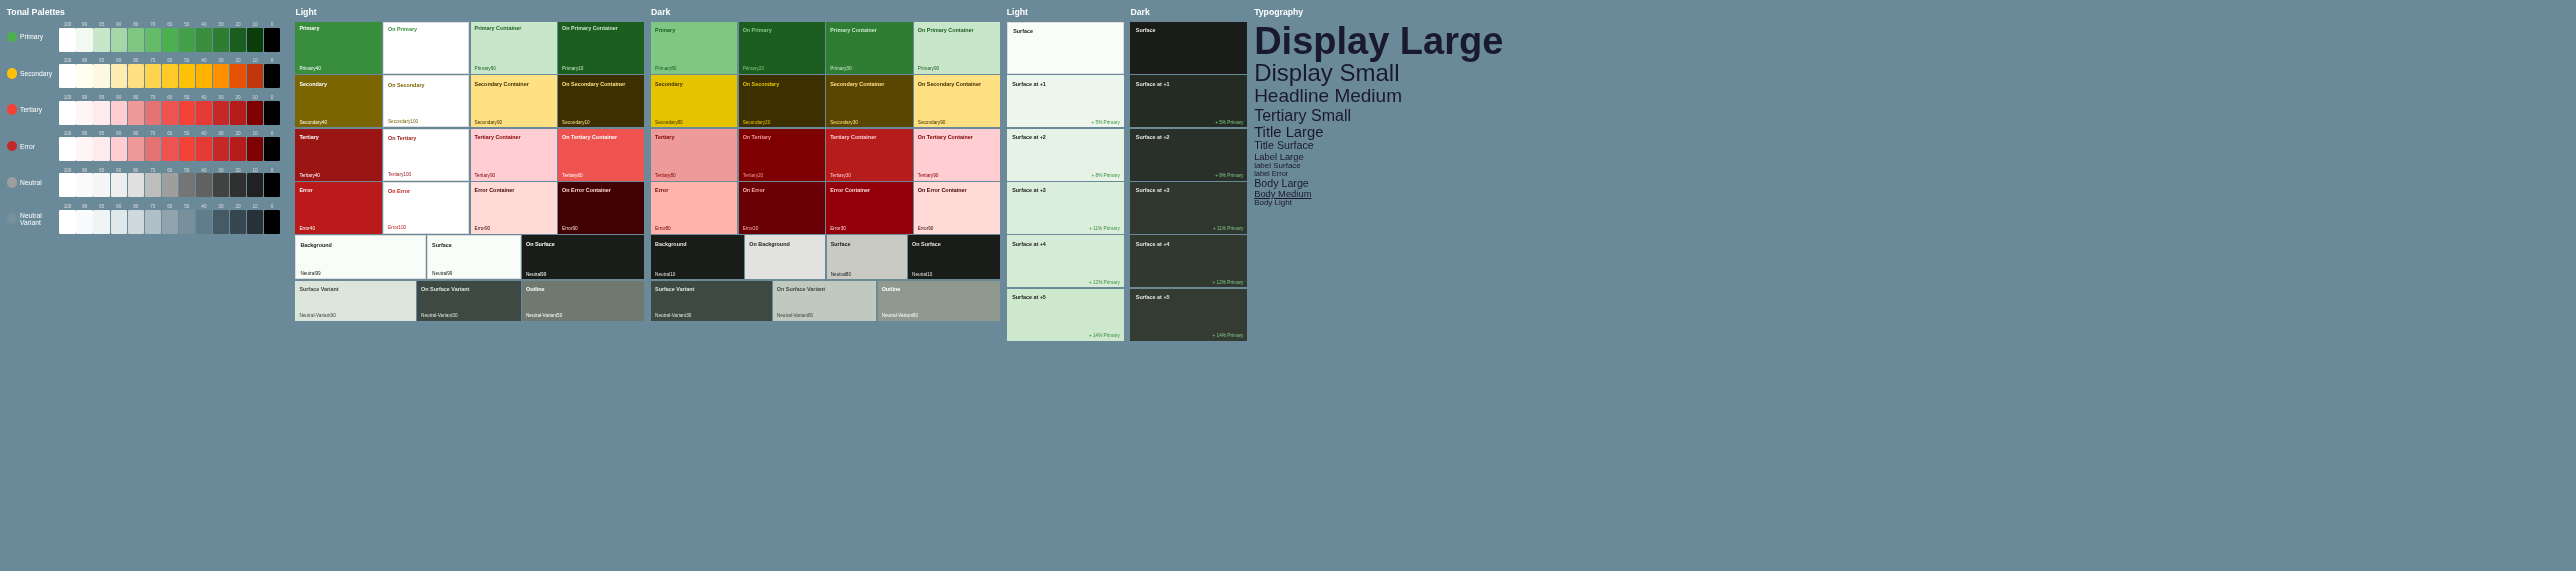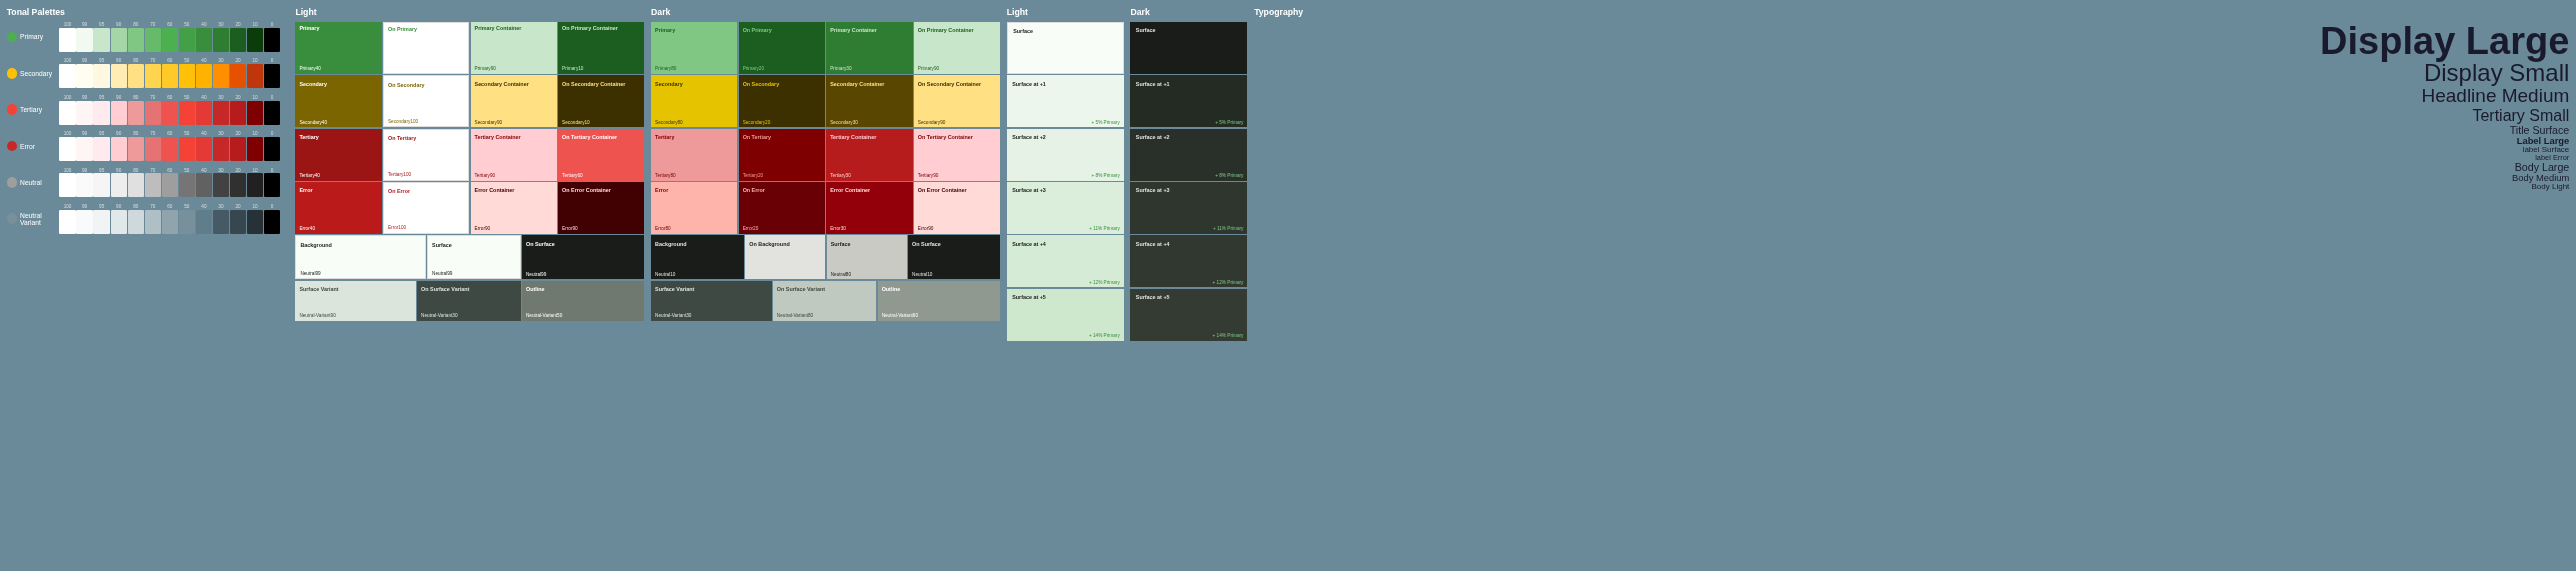--- a/index.html
+++ b/index.html
@@ -129,21 +129,21 @@
       font-weight: 500;
       color: #1a1a2e;
     }
     .title-small {
       font-size: 9.4px;
       font-weight: 500;
       color: #1a1a2e;
     }
     .label-large {
       font-size: 9.4px;
-      font-weight: 700;
+      font-weight: 400;
       color: #1a1a2e;
     }
     .label-medium {
       font-size: 8px;
       font-weight: 500;
       color: #1a1a2e;
     }
     .label-small {
       font-size: 7.4px;
       font-weight: 500;
@@ -151,20 +151,21 @@
     }
     .body-large {
       font-size: 10.7px;
       font-weight: 400;
       color: #1a1a2e;
     }
     .body-medium {
       font-size: 9.4px;
       font-weight: 400;
       color: #1a1a2e;
+      text-decoration: underline;
     }
     .body-small {
       font-size: 8px;
       font-weight: 400;
       color: #1a1a2e;
     }
   </style>
 </head>
 <body>
 
@@ -689,25 +690,26 @@
       </div>
       <div style="background:#333b33; color:#e2e3de; height:52px; padding:3.4px 5.4px; position:relative;">
         <span style="font-size:5.4px; font-weight:600;">Surface at +5</span>
         <span style="font-size:4.7px; position:absolute; bottom:2.7px; right:4px; color:#81c784;">+ 14% Primary</span>
       </div>
     </div>
   </div>
 
   <div style="flex:1; min-width:0;">
     <div class="section-title">Typography</div>
-    <div style="display:flex; flex-direction:column; line-height:1.05;align-items:flex-end;">
+    <div style="display:flex; flex-direction:column; line-height:1.05;">
       <div class="display-large">Display Large</div>
       <div class="display-small">Display Small</div>
       <div class="headline-medium">Headline Medium</div>
       <div class="headline-small">Tertiary Small</div>
+      <div class="title-large">Title Large</div>
       <div class="title-medium">Title Surface</div>
       <div class="label-large">Label Large</div>
       <div class="label-medium">label Surface</div>
       <div class="label-small">label Error</div>
       <div class="body-large">Body Large</div>
       <div class="body-medium">Body Medium</div>
       <div class="body-small">Body Light</div>
     </div>
   </div>
 

